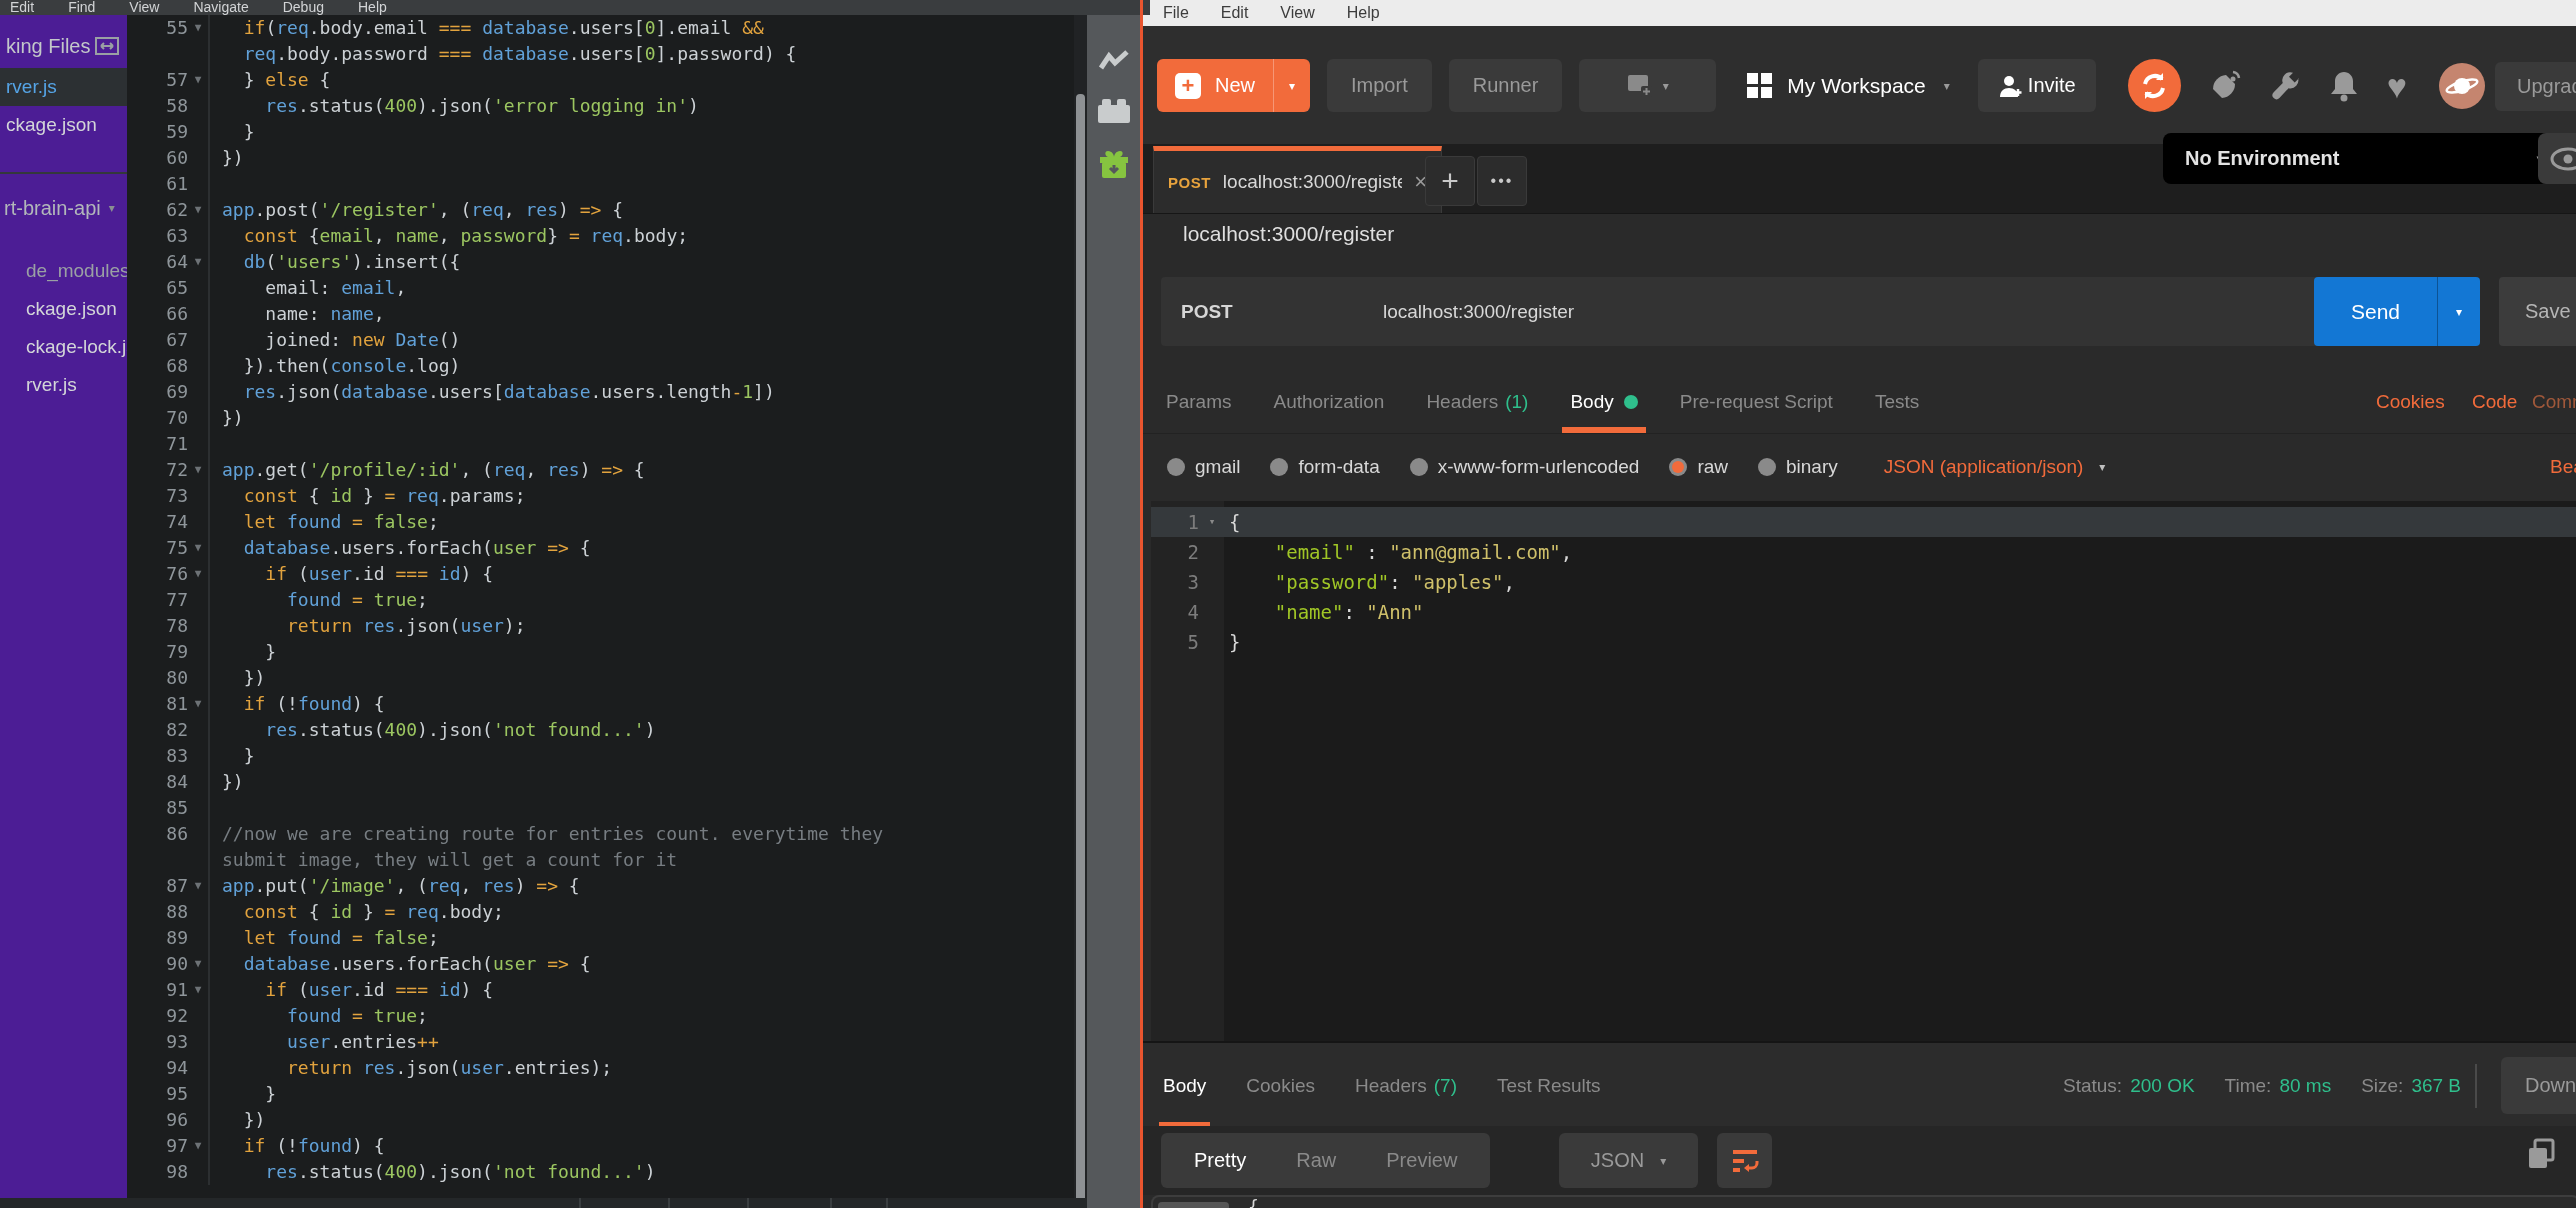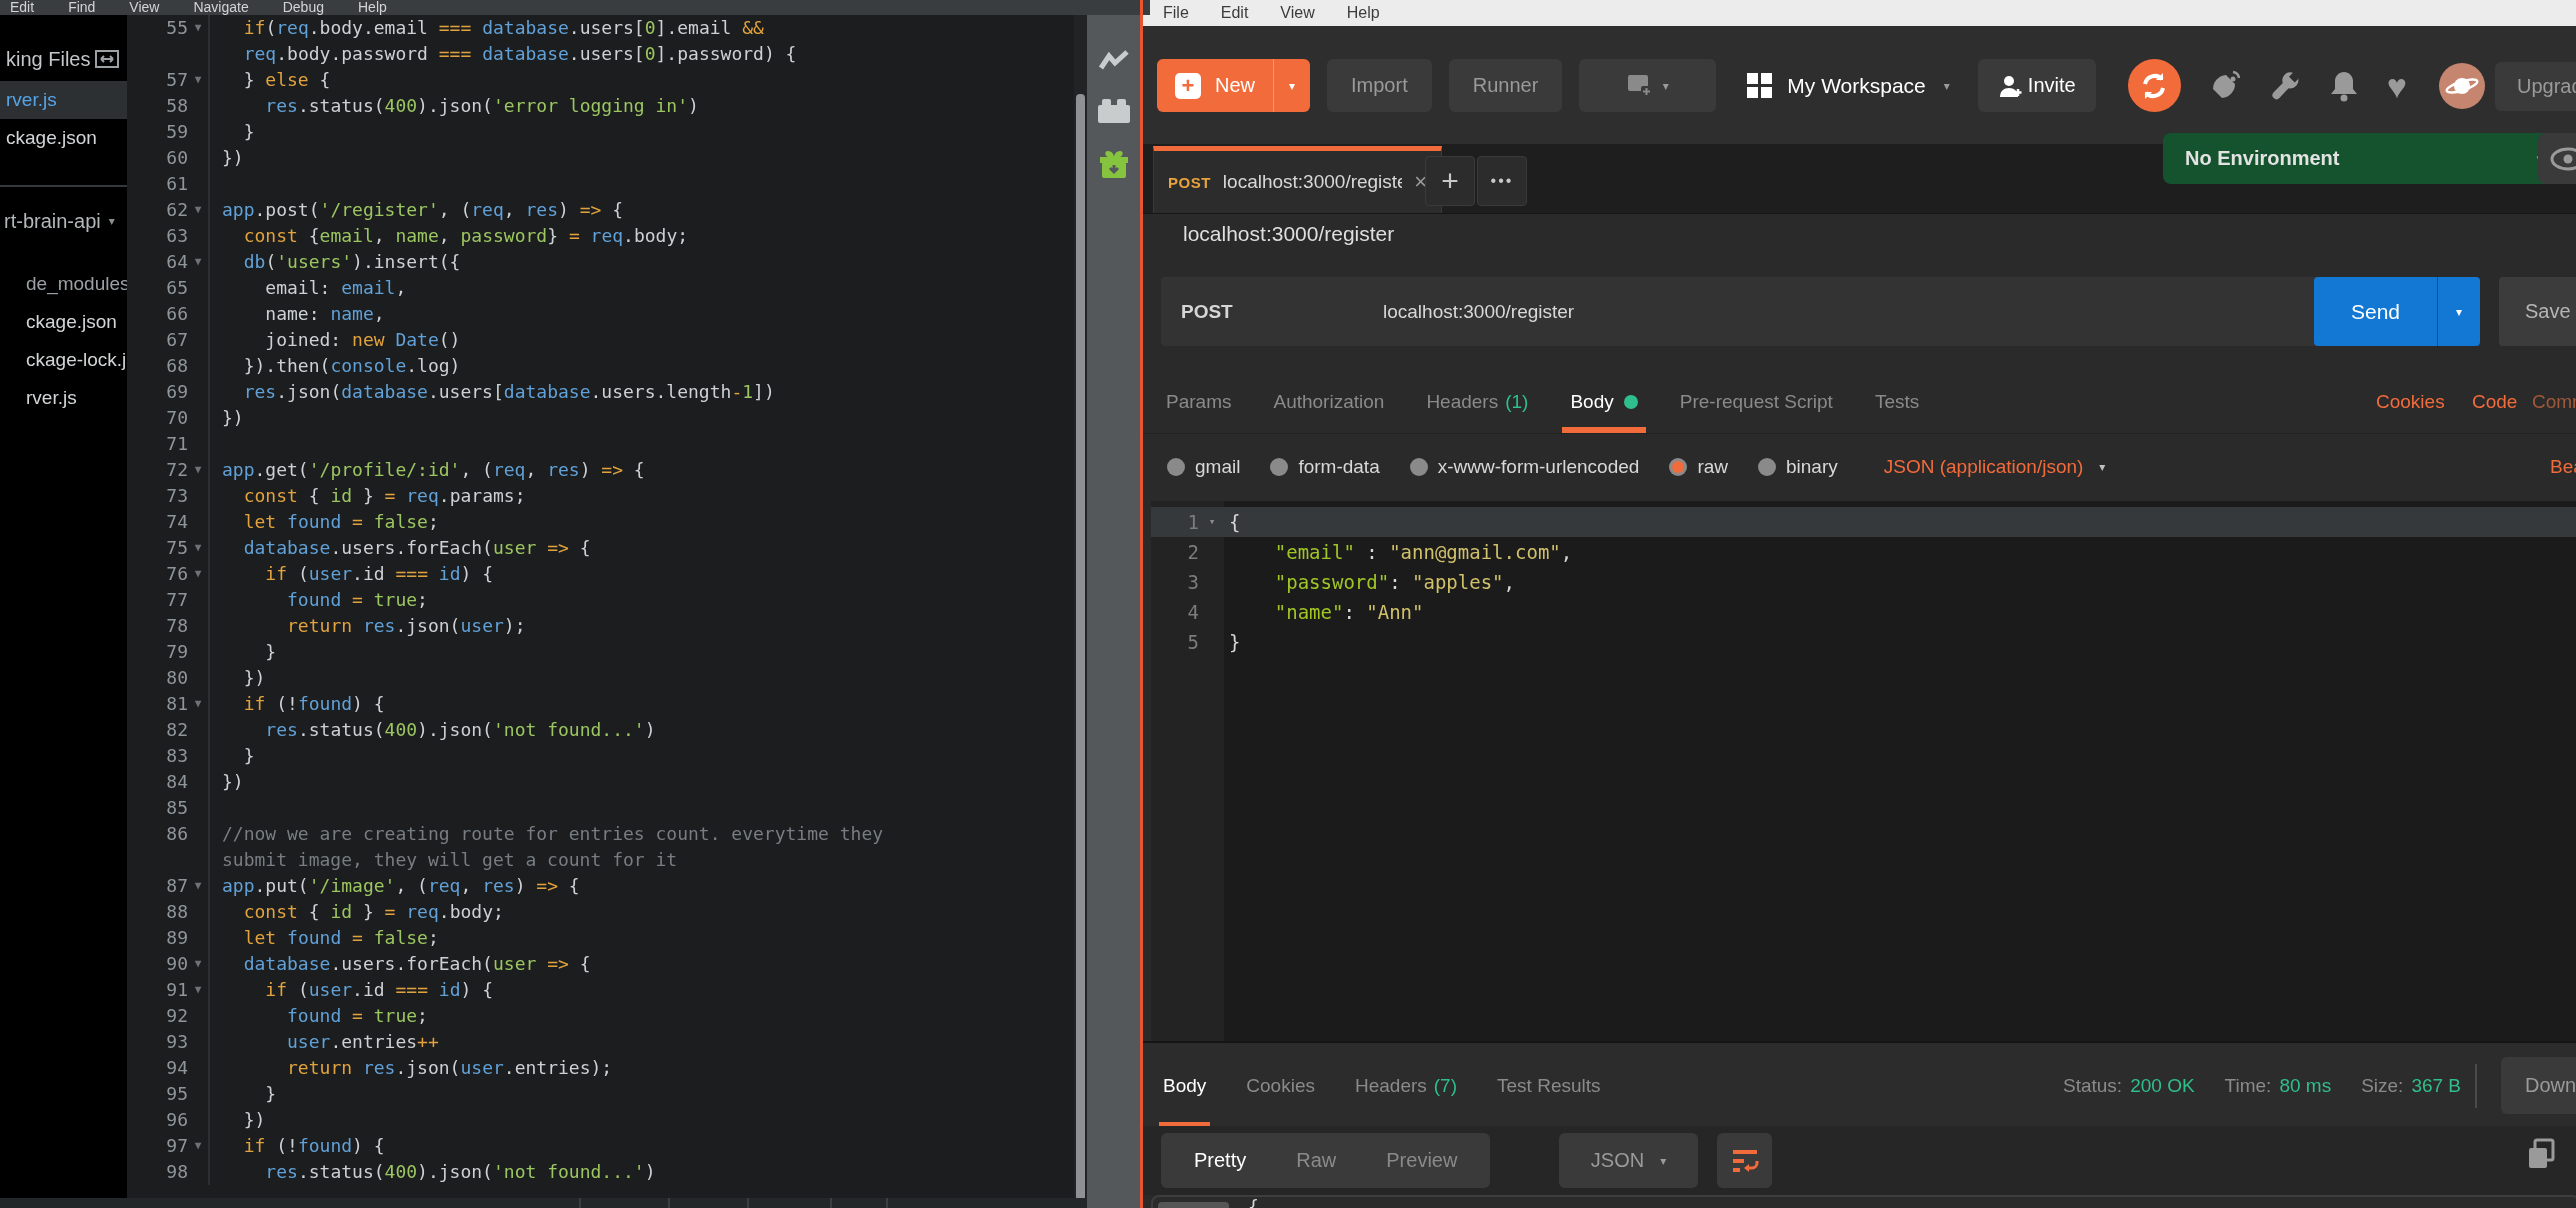--- a/index.html
+++ b/index.html
@@ -2,21 +2,21 @@
 <html><head>
 <meta charset="utf-8">
 <style>
   html,body{margin:0;padding:0;}
   body{width:2576px;height:1208px;overflow:hidden;background:#1b1d1e;font-family:"Liberation Sans",sans-serif;position:relative;}
   svg{display:block;}
   
   #brackets{position:absolute;left:0;top:0;width:1087px;height:1208px;background:#1b1d1e;}
   #bk-menubar{position:absolute;left:0;top:0;width:1140px;height:15px;background:#3a3d3f;z-index:6;display:flex;gap:34px;padding-left:10px;color:#d2d4d6;font-size:14px;line-height:14px;overflow:hidden;}
   .bk-menu-item{white-space:nowrap;}
-  #bk-sidebar{position:absolute;left:0;top:15px;width:127px;bottom:0;background:#000000;overflow:hidden;}
+  #bk-sidebar{position:absolute;left:0;top:2px;width:127px;bottom:0;background:#4c1d95;overflow:hidden;}
   .sb-header{display:flex;align-items:center;height:44px;margin-top:22px;padding:0 8px 0 6px;color:#c3c7ca;font-size:20px;}
   .sb-header .spacer{flex:1;}
   .sb-item{height:38px;line-height:38px;padding-left:6px;font-size:19px;color:#d3d6d8;white-space:nowrap;overflow:hidden;}
   .sb-item.sel{background:#2c3033;color:#55a4e6;}
   .sb-item.dim{color:#9aa0a4;}
   .sb-divider{height:2px;background:#34383b;margin-top:28px;}
   .sb-project{display:flex;align-items:center;height:44px;margin-top:12px;padding-left:4px;color:#b2b7ba;font-size:20px;white-space:nowrap;overflow:hidden;}
   .sb-project .caret{color:#8a8f92;font-size:12px;margin-left:8px;}
   #sb-tree{margin-top:22px;padding-left:20px;}
   #bk-code{position:absolute;left:127px;top:15px;width:947px;bottom:10px;background:#1b1d1e;overflow:hidden;}
@@ -55,21 +55,21 @@
   .hicon{margin-left:28px;flex:none;}
   .heart{color:#9a9a9a;font-size:34px;line-height:34px;}
   .avatar{margin-left:32px;width:46px;height:46px;border-radius:50%;background:#c5856f;display:flex;align-items:center;justify-content:center;flex:none;}
   .btn-upgrade{position:absolute;left:1352px;top:36px;width:168px;height:49px;background:#3a3a3a;border-radius:6px;display:flex;align-items:center;padding-left:22px;color:#9a9a9a;font-size:20px;}
   #pm-tabbar{position:absolute;top:144px;left:0;right:0;height:69px;background:#1e1e1e;border-bottom:1px solid #161616;}
   .tab-active{position:absolute;left:10px;top:2px;width:259px;height:62px;background:#2c2c2c;border-top:5px solid #f26b3b;border-left:1px solid #3a3a3a;border-right:1px solid #3a3a3a;display:flex;align-items:center;padding:0 14px;gap:12px;}
   .tab-method{color:#e8a33d;font-weight:bold;font-size:15px;letter-spacing:0.5px;}
   .tab-title{color:#d8d8d8;font-size:19px;flex:1;white-space:nowrap;overflow:hidden;}
   .tab-close{color:#9a9a9a;font-size:22px;}
   .tab-sq{position:absolute;top:12px;width:48px;height:48px;background:#2c2c2c;border:1px solid #3a3a3a;border-radius:4px;color:#c9c9c9;display:flex;align-items:center;justify-content:center;}
-  #pm-env{position:absolute;top:133px;left:1020px;width:358px;height:51px;background:#14532d;border-radius:8px;display:flex;align-items:center;padding:0 22px;color:#e3e3e3;font-size:20px;font-weight:bold;z-index:2;}
+  #pm-env{position:absolute;top:133px;left:1020px;width:358px;height:51px;background:#000000;border-radius:8px;display:flex;align-items:center;padding:0 22px;color:#e3e3e3;font-size:20px;font-weight:bold;z-index:2;}
   #pm-env .caret{margin-left:auto;color:#9a9a9a;font-size:13px;font-weight:normal;}
   #pm-eye{position:absolute;top:133px;left:1395px;width:63px;height:51px;background:#3a3a3a;border-radius:8px;display:flex;align-items:center;padding-left:12px;z-index:2;}
   #pm-title{position:absolute;top:222px;left:40px;font-size:21px;color:#dfdfdf;}
   #pm-urlrow{position:absolute;top:277px;left:18px;right:0;height:69px;}
   .method-box{position:absolute;left:0;top:0;width:198px;height:69px;background:#333333;border-radius:4px 0 0 4px;display:flex;align-items:center;padding:0 20px;color:#d6d6d6;font-weight:bold;font-size:19px;}
   .method-box .caret{margin-left:auto;color:#777;font-size:12px;}
   .url-box{position:absolute;left:202px;top:0;width:943px;height:69px;background:#333333;border-radius:0 4px 4px 0;display:flex;align-items:center;padding:0 20px;color:#d8d8d8;font-size:19px;}
   .send{position:absolute;left:1153px;top:0;width:166px;height:69px;background:#1377d4;border-radius:4px;display:flex;overflow:hidden;}
   .send-main{flex:1;display:flex;align-items:center;justify-content:center;color:#fff;font-size:21px;}
   .send-caret{width:42px;border-left:1px solid rgba(0,0,0,.3);display:flex;align-items:center;justify-content:center;color:#fff;font-size:12px;}

